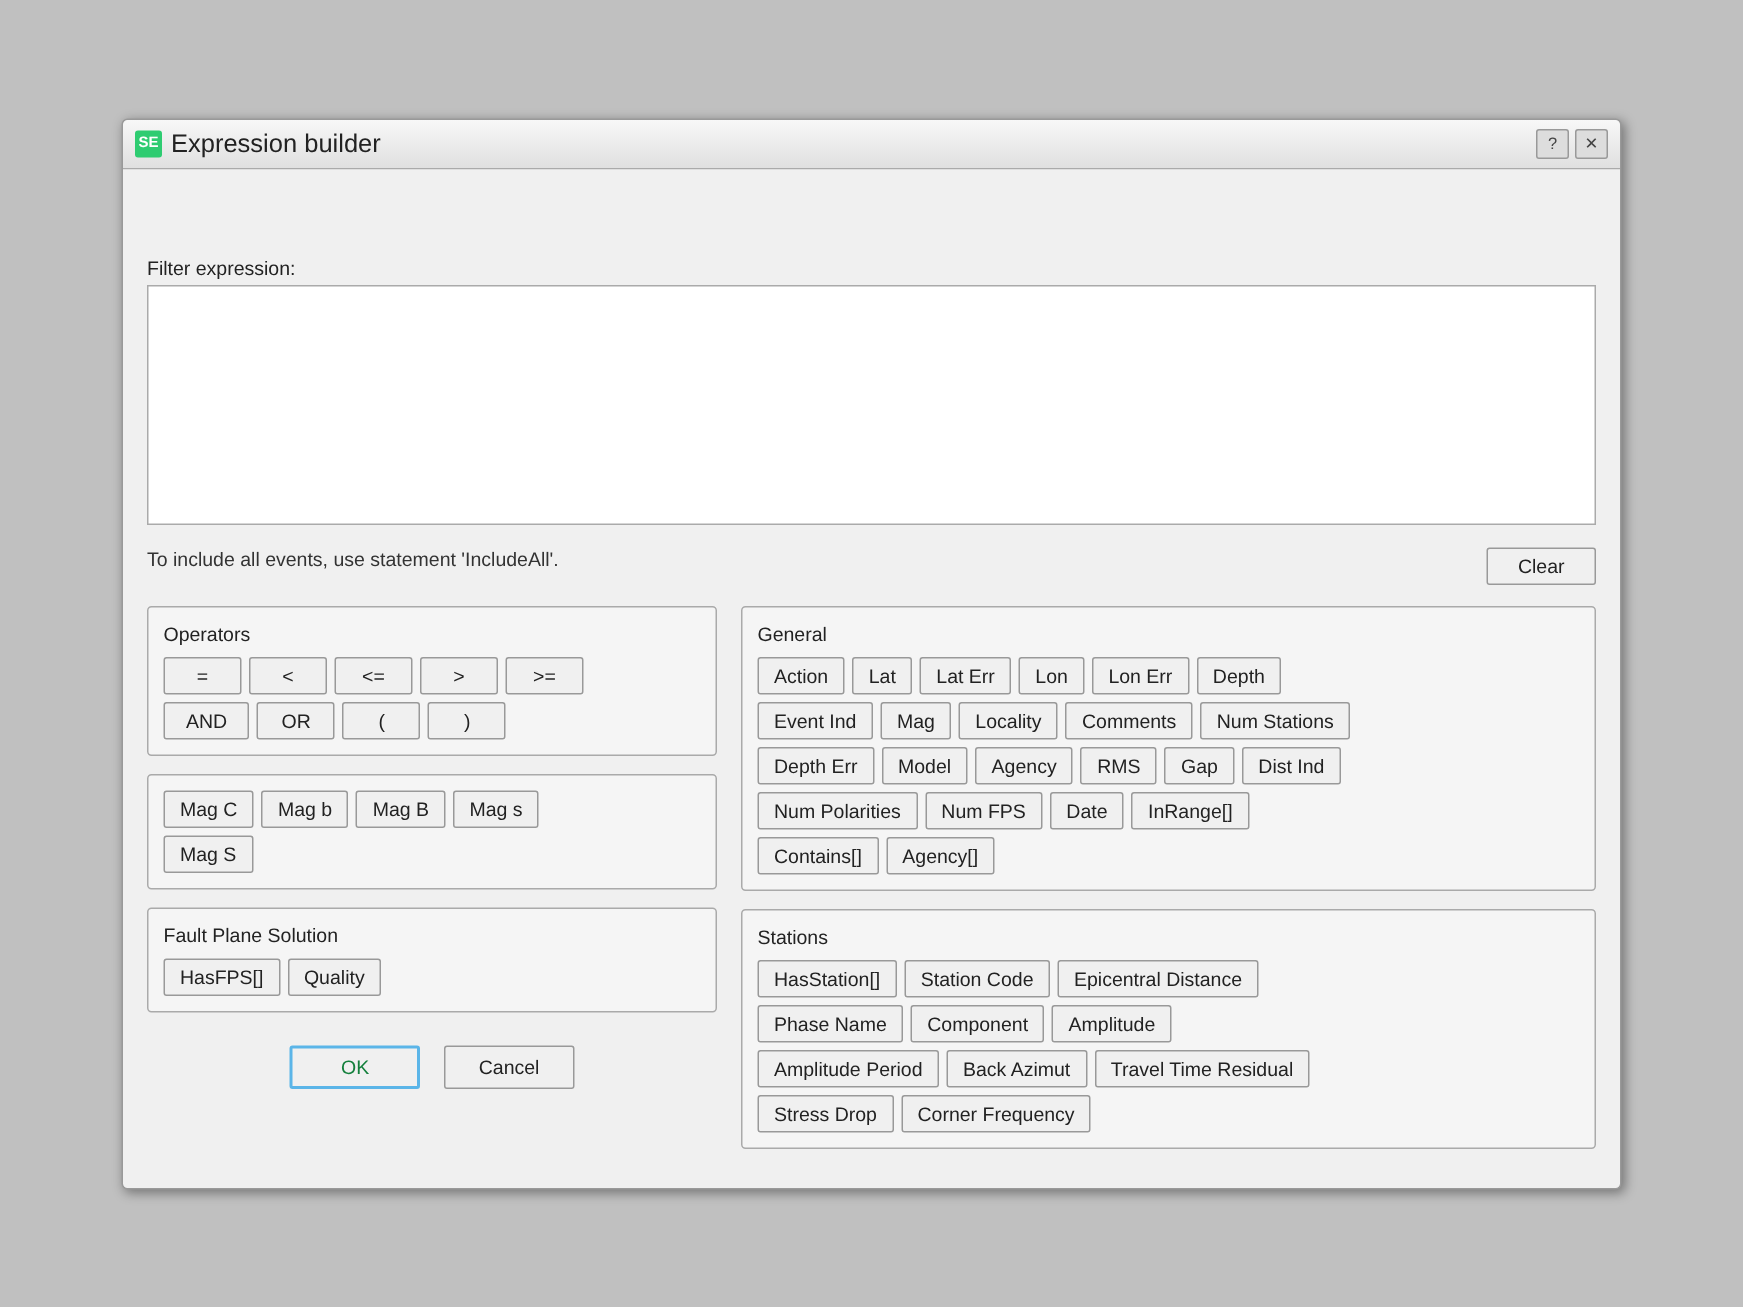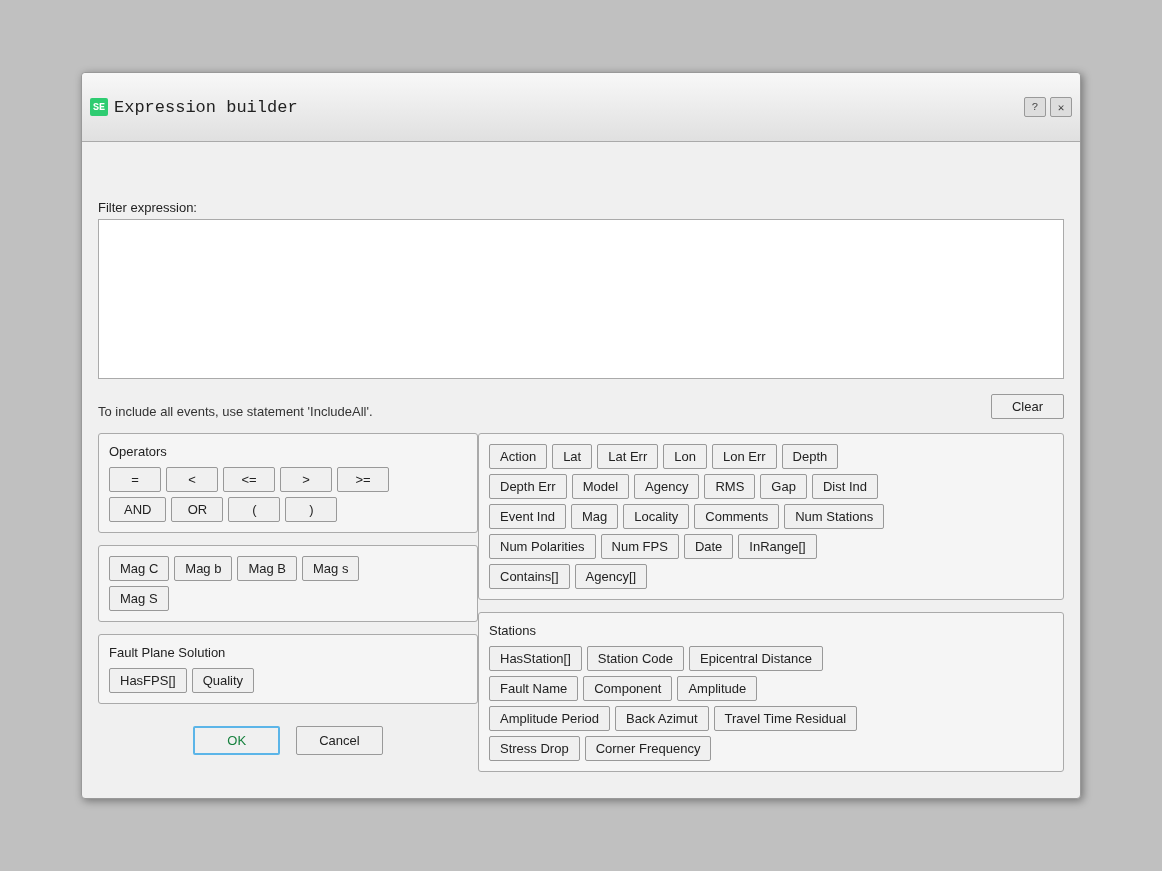--- a/index.html
+++ b/index.html
@@ -16,26 +16,25 @@
     .dialog {
       background: #f0f0f0;
       border: 1px solid #999;
       border-radius: 4px;
       width: 1000px;
       box-shadow: 2px 2px 8px rgba(0,0,0,0.4);
     }
     .title-bar {
       background: linear-gradient(to bottom, #f8f8f8, #e0e0e0);
       border-bottom: 1px solid #aaa;
-      padding: 24px 8px;
+      padding: 6px 8px;
       display: flex;
       align-items: center;
       justify-content: space-between;
       border-radius: 4px 4px 0 0;
-      font-family: Liberation Mono, monospace;
     }
     .title-bar-left {
       display: flex;
       align-items: center;
       gap: 6px;
     }
     .title-icon {
       width: 18px;
       height: 18px;
       background: #2ecc71;
@@ -86,40 +85,41 @@
       height: 160px;
       border: 1px solid #aaa;
       background: white;
       resize: none;
       font-size: 13px;
       padding: 4px;
       outline: none;
     }
     .filter-footer {
       display: flex;
-      align-items: flex-end;
+      align-items: flex-start;
       justify-content: space-between;
       margin-bottom: 14px;
     }
     .hint-text {
       font-size: 13px;
       color: #333;
     }
     .clear-btn {
       padding: 4px 20px;
       background: #f0f0f0;
       border: 1px solid #999;
       border-radius: 2px;
       cursor: pointer;
       font-size: 13px;
       color: #222;
       margin-left: 40px;
     }
     .panels {
       display: flex;
+      gap: 16px;
     }
     .left-panel {
       width: 380px;
       flex-shrink: 0;
     }
     .right-panel {
       flex: 1;
     }
     .section-title {
       font-size: 13px;
@@ -257,64 +257,65 @@
 
         <div class="dialog-footer">
           <button class="ok-btn">OK</button>
           <button class="cancel-btn">Cancel</button>
         </div>
       </div>
 
       <div class="right-panel">
 
         <div class="section-box">
+          <div class="section-title">General</div>
           <div class="btn-row">
             <button class="gen-btn">Action</button>
             <button class="gen-btn">Lat</button>
             <button class="gen-btn">Lat Err</button>
             <button class="gen-btn">Lon</button>
             <button class="gen-btn">Lon Err</button>
             <button class="gen-btn">Depth</button>
           </div>
           <div class="btn-row">
+            <button class="gen-btn">Event Ind</button>
+            <button class="gen-btn">Mag</button>
+            <button class="gen-btn">Locality</button>
+            <button class="gen-btn">Comments</button>
+            <button class="gen-btn">Num Stations</button>
+          </div>
+          <div class="btn-row">
             <button class="gen-btn">Depth Err</button>
             <button class="gen-btn">Model</button>
             <button class="gen-btn">Agency</button>
             <button class="gen-btn">RMS</button>
             <button class="gen-btn">Gap</button>
             <button class="gen-btn">Dist Ind</button>
           </div>
           <div class="btn-row">
-            <button class="gen-btn">Event Ind</button>
-            <button class="gen-btn">Mag</button>
-            <button class="gen-btn">Locality</button>
-            <button class="gen-btn">Comments</button>
-            <button class="gen-btn">Num Stations</button>
-          </div>
-          <div class="btn-row">
             <button class="gen-btn">Num Polarities</button>
             <button class="gen-btn">Num FPS</button>
             <button class="gen-btn">Date</button>
             <button class="gen-btn">InRange[]</button>
           </div>
           <div class="btn-row">
             <button class="gen-btn">Contains[]</button>
             <button class="gen-btn">Agency[]</button>
           </div>
         </div>
 
         <div class="section-box">
           <div class="section-title">Stations</div>
           <div class="btn-row">
             <button class="gen-btn">HasStation[]</button>
             <button class="gen-btn">Station Code</button>
             <button class="gen-btn">Epicentral Distance</button>
           </div>
           <div class="btn-row">
-            <button class="gen-btn">Fault Name</button>
+            <button class="gen-btn">Phase Name</button>
             <button class="gen-btn">Component</button>
             <button class="gen-btn">Amplitude</button>
           </div>
           <div class="btn-row">
             <button class="gen-btn">Amplitude Period</button>
             <button class="gen-btn">Back Azimut</button>
             <button class="gen-btn">Travel Time Residual</button>
           </div>
           <div class="btn-row">
             <button class="gen-btn">Stress Drop</button>

